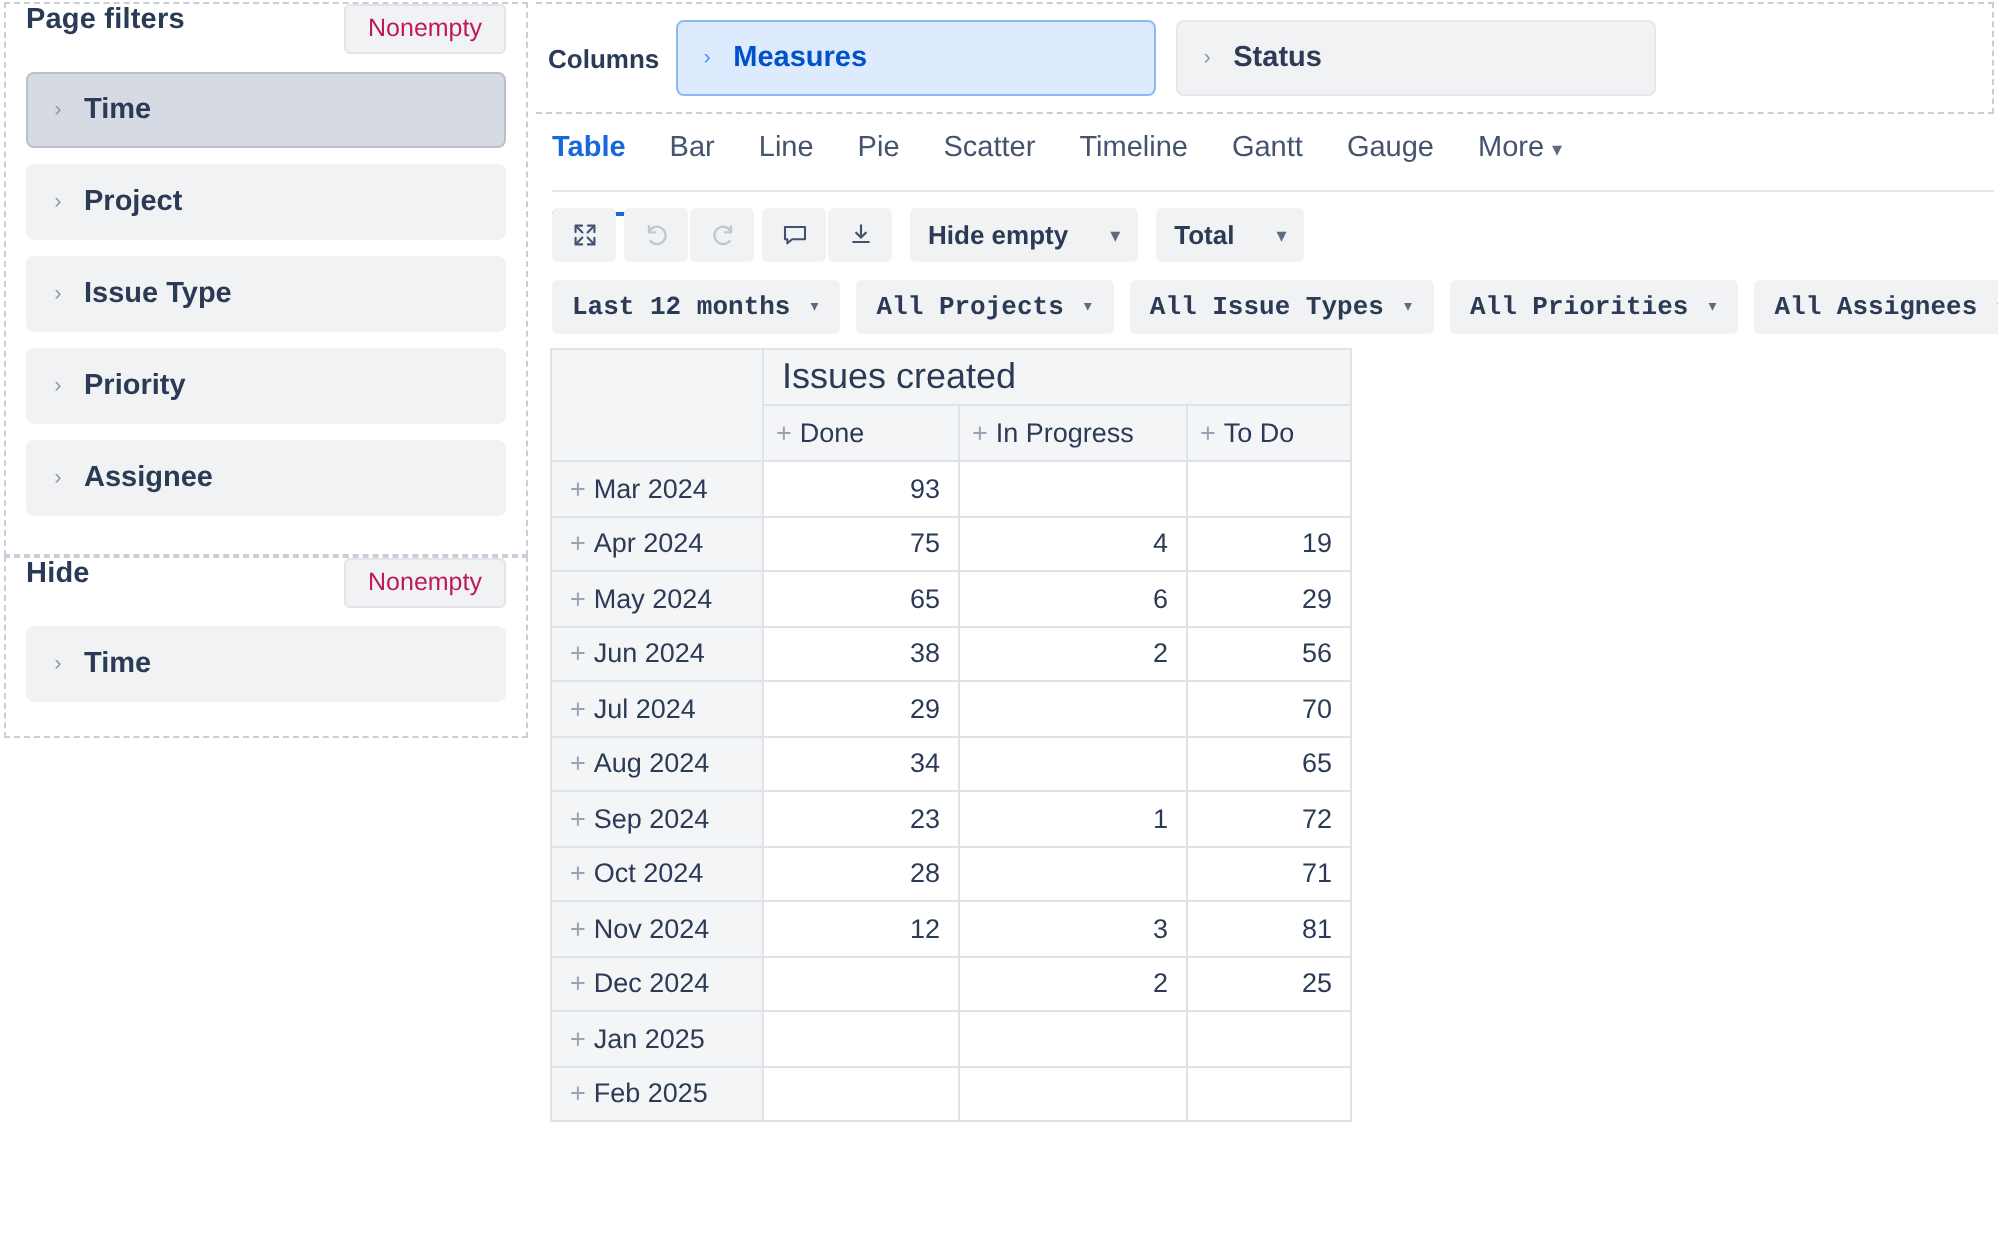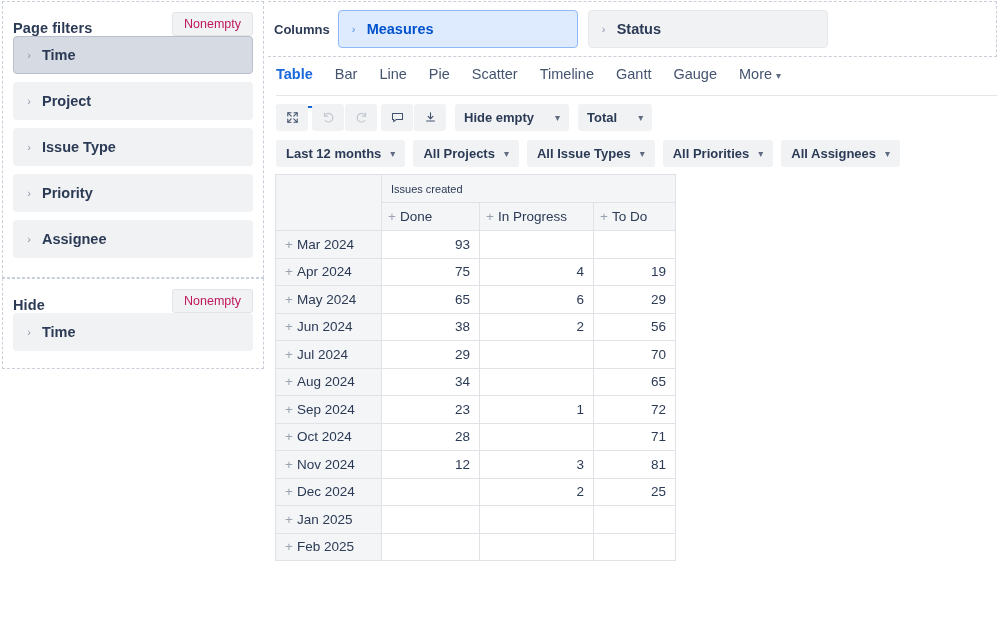--- a/index.html
+++ b/index.html
@@ -22,21 +22,21 @@
     border: 1px dashed #c9cfd8;
     position: absolute;
     left: 2px;
     width: 262px;
     background: #fff;
   }
   .dz-pagefilters { top: 1px; height: 277px; }
   .dz-rows { top: 278px; height: 91px; }
 
   .zone-head {
-    display: flex; align-items: flex-end; justify-content: space-between;
+    display: flex; align-items: flex-start; justify-content: space-between;
     padding: 0 10px;
     height: 34px;
     gap: 16px;
   }
   .zone-title {
     font-size: 14.5px; font-weight: bold; color: #2b3a55;
     letter-spacing: .1px;
   }
   .nonempty-btn {
     background: #f1f2f4;
@@ -179,21 +179,21 @@
   }
   .f-chip {
     height: 27px;
     background: #f1f2f4;
     border: none;
     border-radius: 3px;
     display: flex; align-items: center; gap: 9px;
     padding: 0 10px;
     font-size: 13px; font-weight: bold;
     color: #2b3a55;
-    font-family: Liberation Sans, sans-serif;
+    font-family: Liberation Mono, monospace;
     cursor: pointer;
     white-space: nowrap;
   }
   .f-chip .caret { font-size: 10px; color:#5f6b80; font-weight: normal; }
 
   
   .pivot {
     position: absolute; left: 9px; top: 174px;
     border-collapse: collapse;
     table-layout: fixed;
@@ -207,21 +207,21 @@
   .corner {
     width: 106px; height: 36px;
     background: #f4f5f7;
   }
   .grp-head {
     background: #f4f5f7;
     height: 28px;
     text-align: left;
     padding-left: 9px !important;
     color: #2b3a55;
-    font-size: 11px;
+    font-size: 18px;
   }
   .meas-head {
     background: #f4f5f7;
     height: 28px;
     text-align: left;
     padding-left: 6px !important;
     color: #2b3a55;
     font-size: 13.5px;
     white-space: nowrap;
   }

